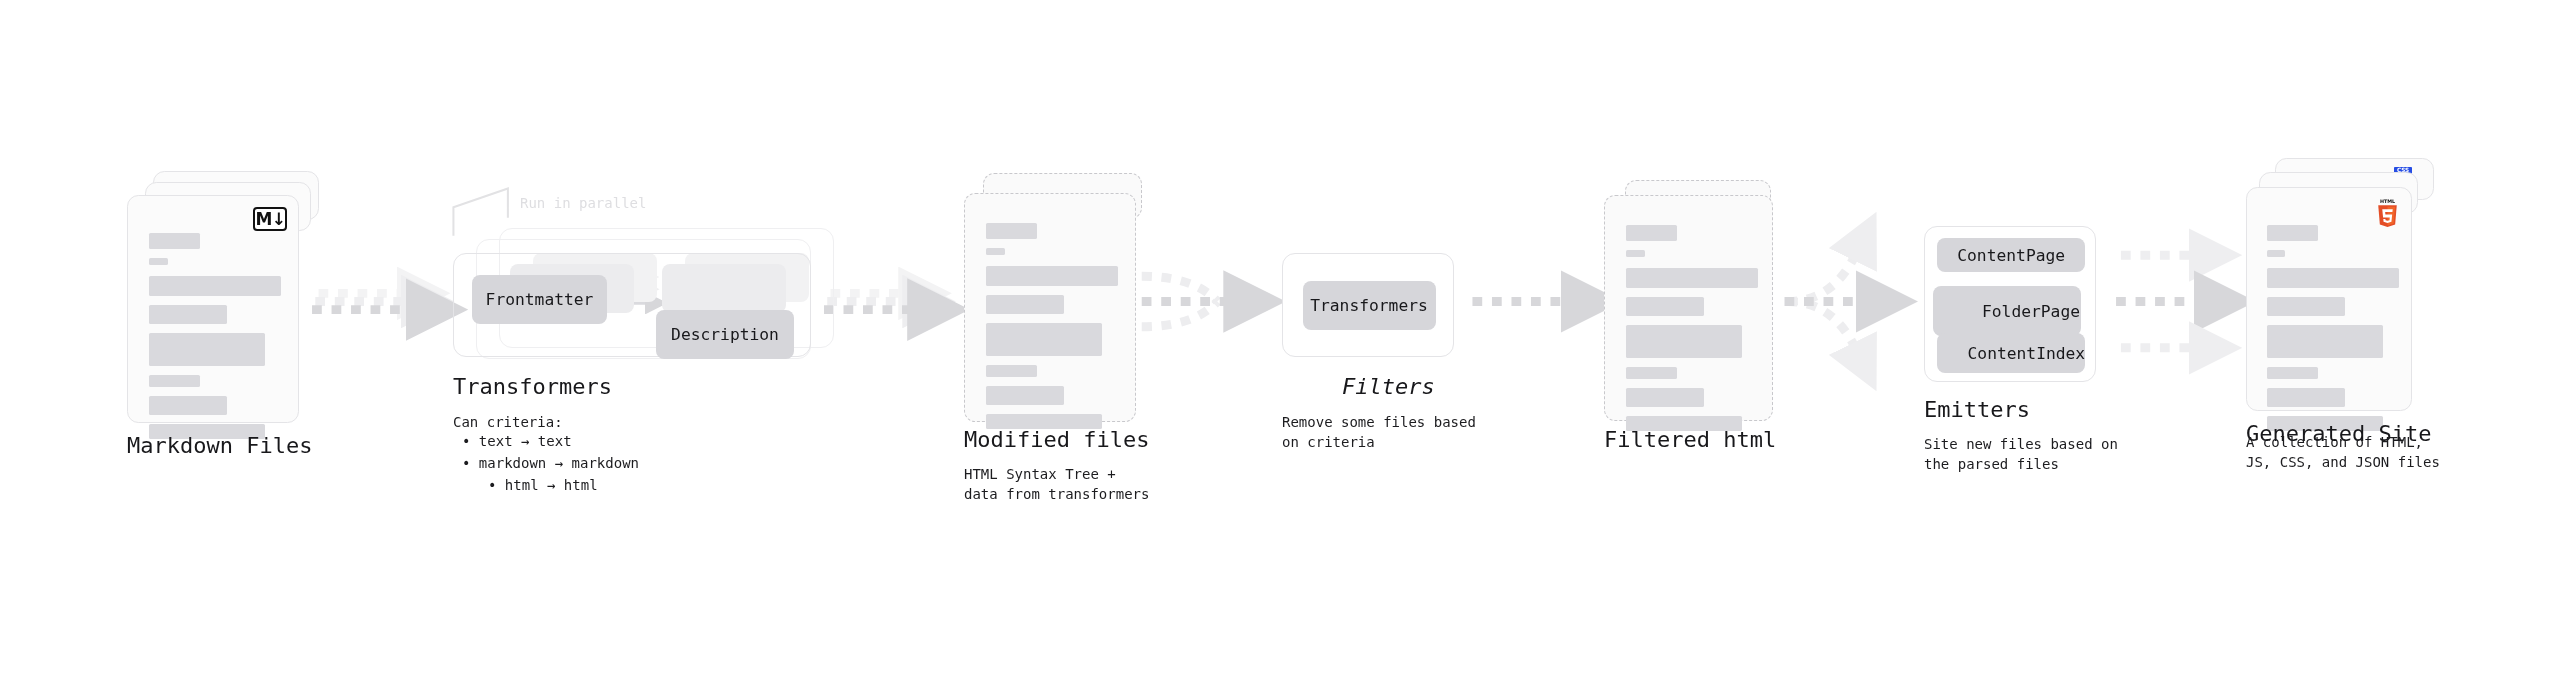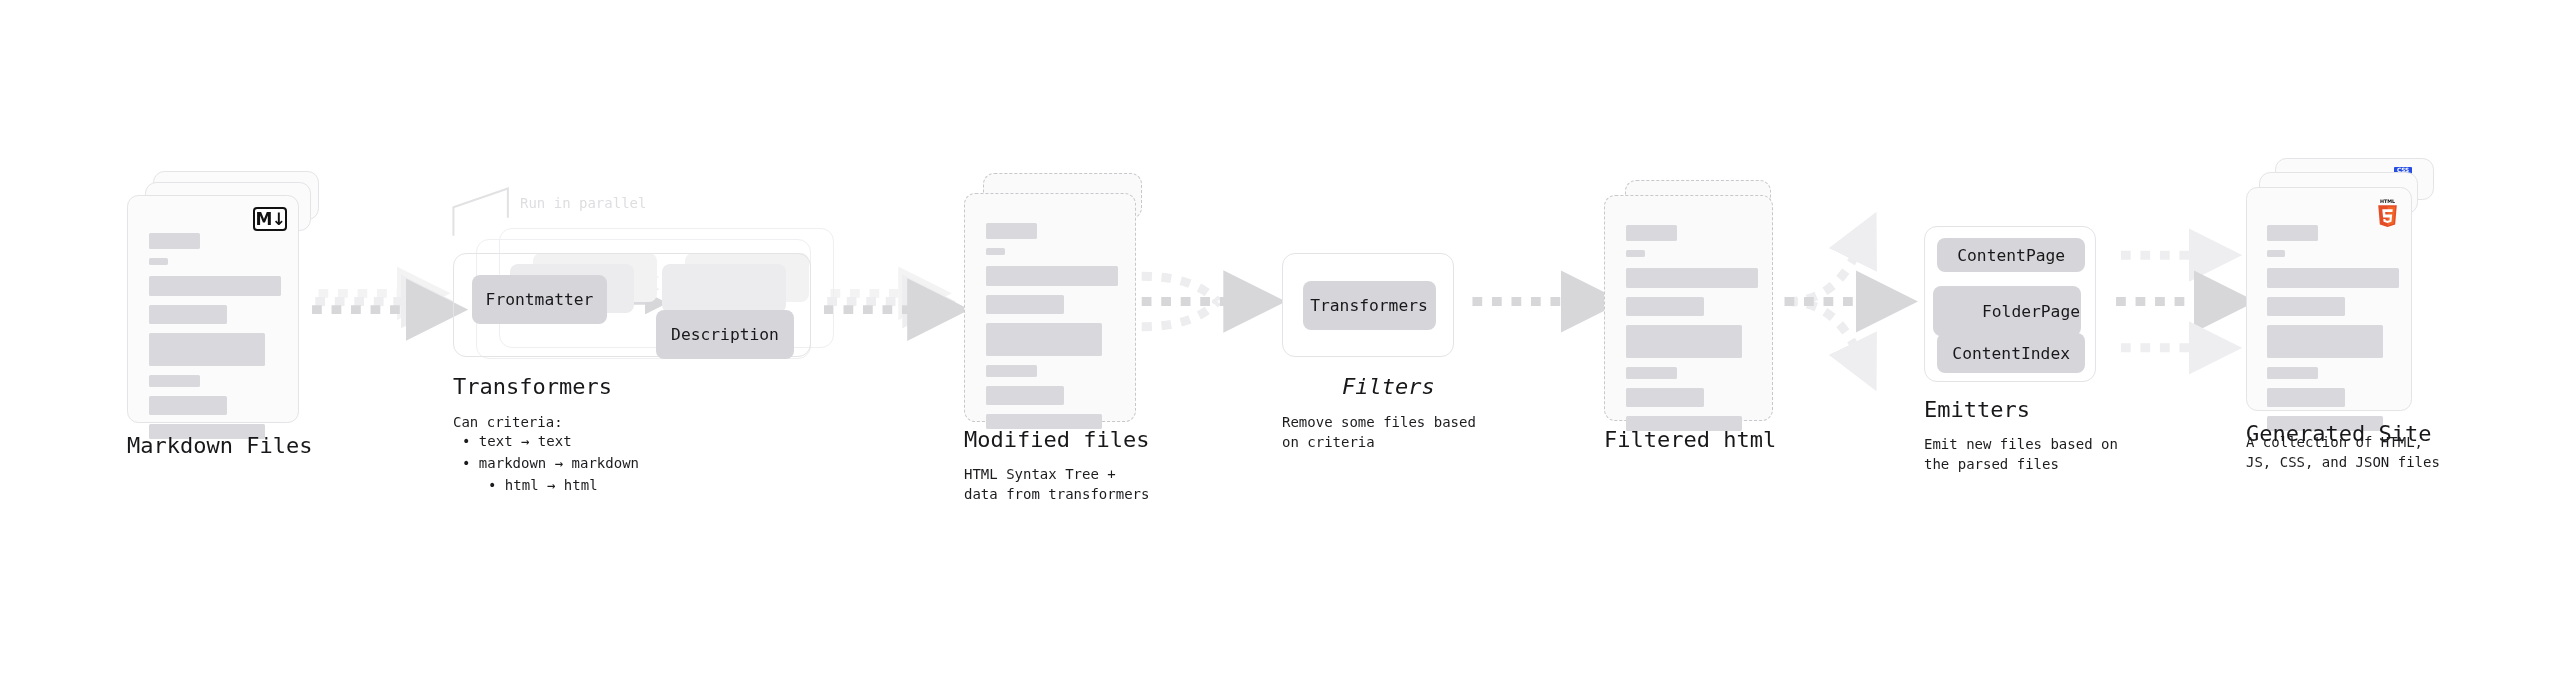--- a/index.html
+++ b/index.html
@@ -239,26 +239,26 @@
   </div>
 
   <div class="node" style="left:0;top:0;">
     <div class="gbox" style="left:1924px;top:226px;width:172px;height:156px;">
       <div class="pill" style="left:12.2px;top:11.4px;width:148px;height:34px;">
         <span>ContentPage</span>
       </div>
       <div class="pill" style="left:8px;top:59px;width:148px;height:50px;padding-left:48px;">
         <span>FolderPage</span>
       </div>
-      <div class="pill" style="left:12.2px;top:106px;width:148px;height:40px;">
+      <div class="pill" style="left:12.2px;top:106px;width:148px;height:40px;justify-content:flex-end;">
         <span>ContentIndex</span>
       </div>
     </div>
     <div class="title" style="left:1924px;top:397px;">Emitters</div>
-    <div class="sub" style="left:1924px;top:435px;">Emit new files based on
+    <div class="sub" style="left:1924px;top:435px;">Site new files based on
 the parsed files</div>
   </div>
 
   <div class="node docstack" style="left:0;top:0;">
     <div class="doc" style="left:2275px;top:158px;width:159px;height:42px;">
       <div class="cssbadge" style="right:21px;top:8.1px;width:18px;height:7.3px;">
         <span>CSS</span>
       </div>
     </div>
     <div class="doc" style="left:2259px;top:172px;width:159px;height:42px;">

